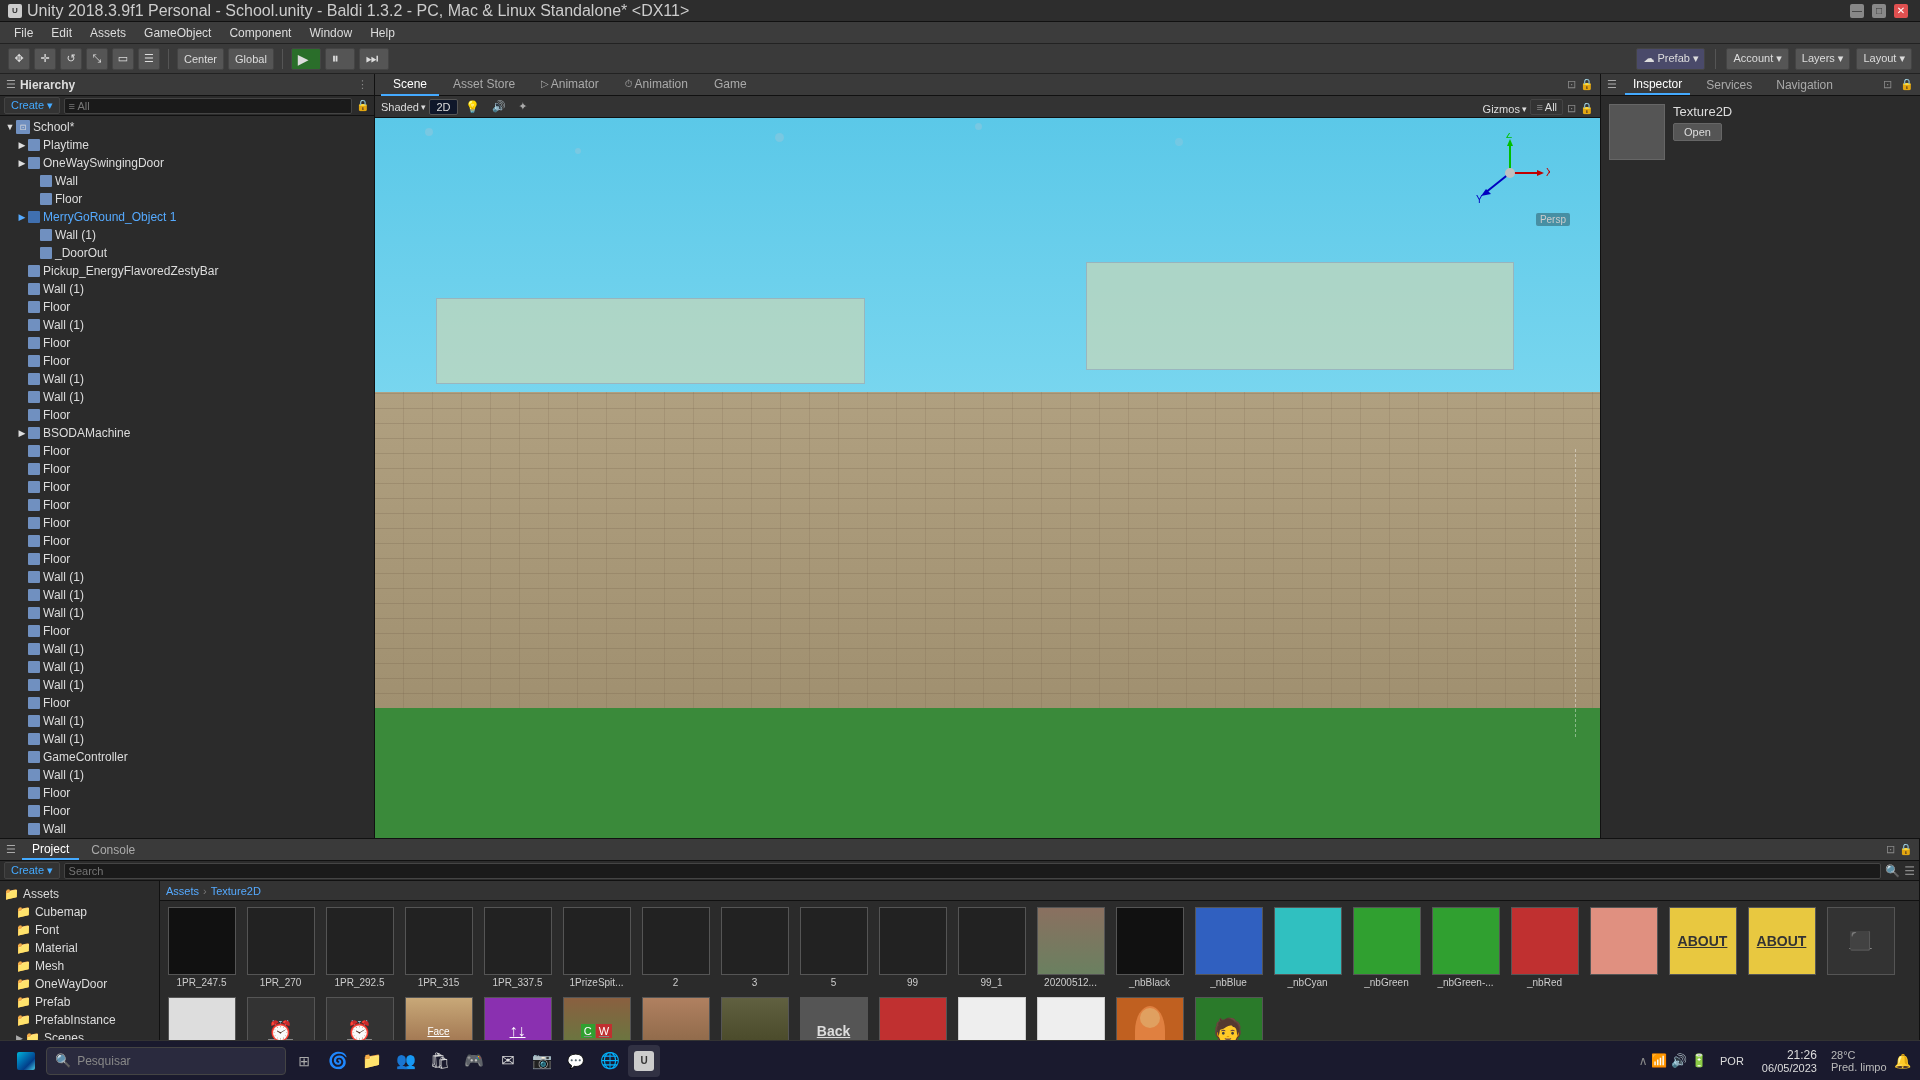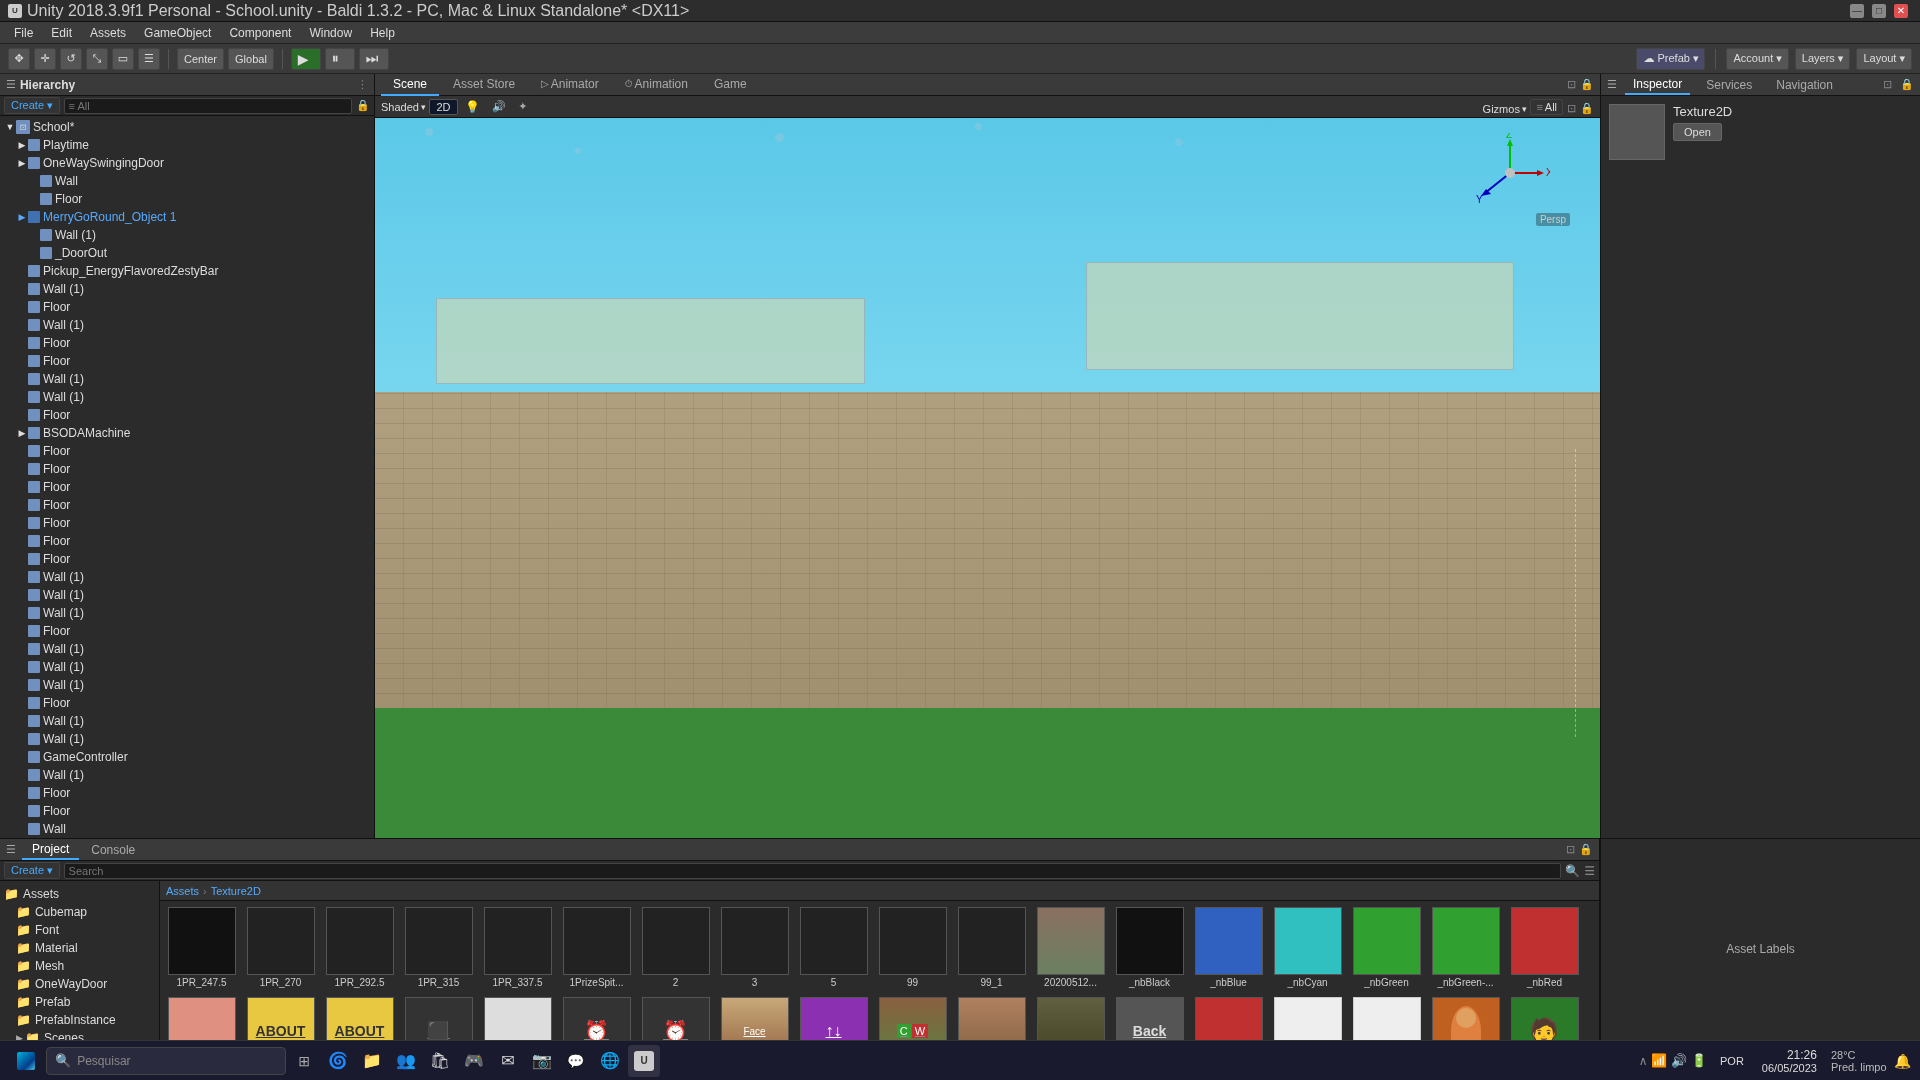--- a/index.html
+++ b/index.html
@@ -611,23 +611,20 @@
             </div>
           </div>
 
           <div style="height:18px;background:#333;border-top:1px solid #111;display:flex;align-items:center;padding:0 6px;font-size:11px;color:#aaa;">
             <span>Assets/Texture2D</span>
           </div>
         </div>
       </div>
     </div>
 
-    <div id="bottom-right-panel">
-      <span style="font-size:12px;color:#aaa;">Asset Labels</span>
-    </div>
 
   </div>
 </div>
 
 <div id="taskbar" style="position:fixed;bottom:0;left:0;right:0;height:40px;background:#1a1a2e;display:flex;align-items:center;padding:0 8px;gap:2px;z-index:200;border-top:1px solid #333;">
 
   <div style="width:36px;height:36px;display:flex;align-items:center;justify-content:center;cursor:pointer;border-radius:4px;">
     <div style="width:18px;height:18px;background:linear-gradient(135deg,#00b4d8,#0077b6,#023e8a,#48cae4);border-radius:2px;"></div>
   </div>
 

